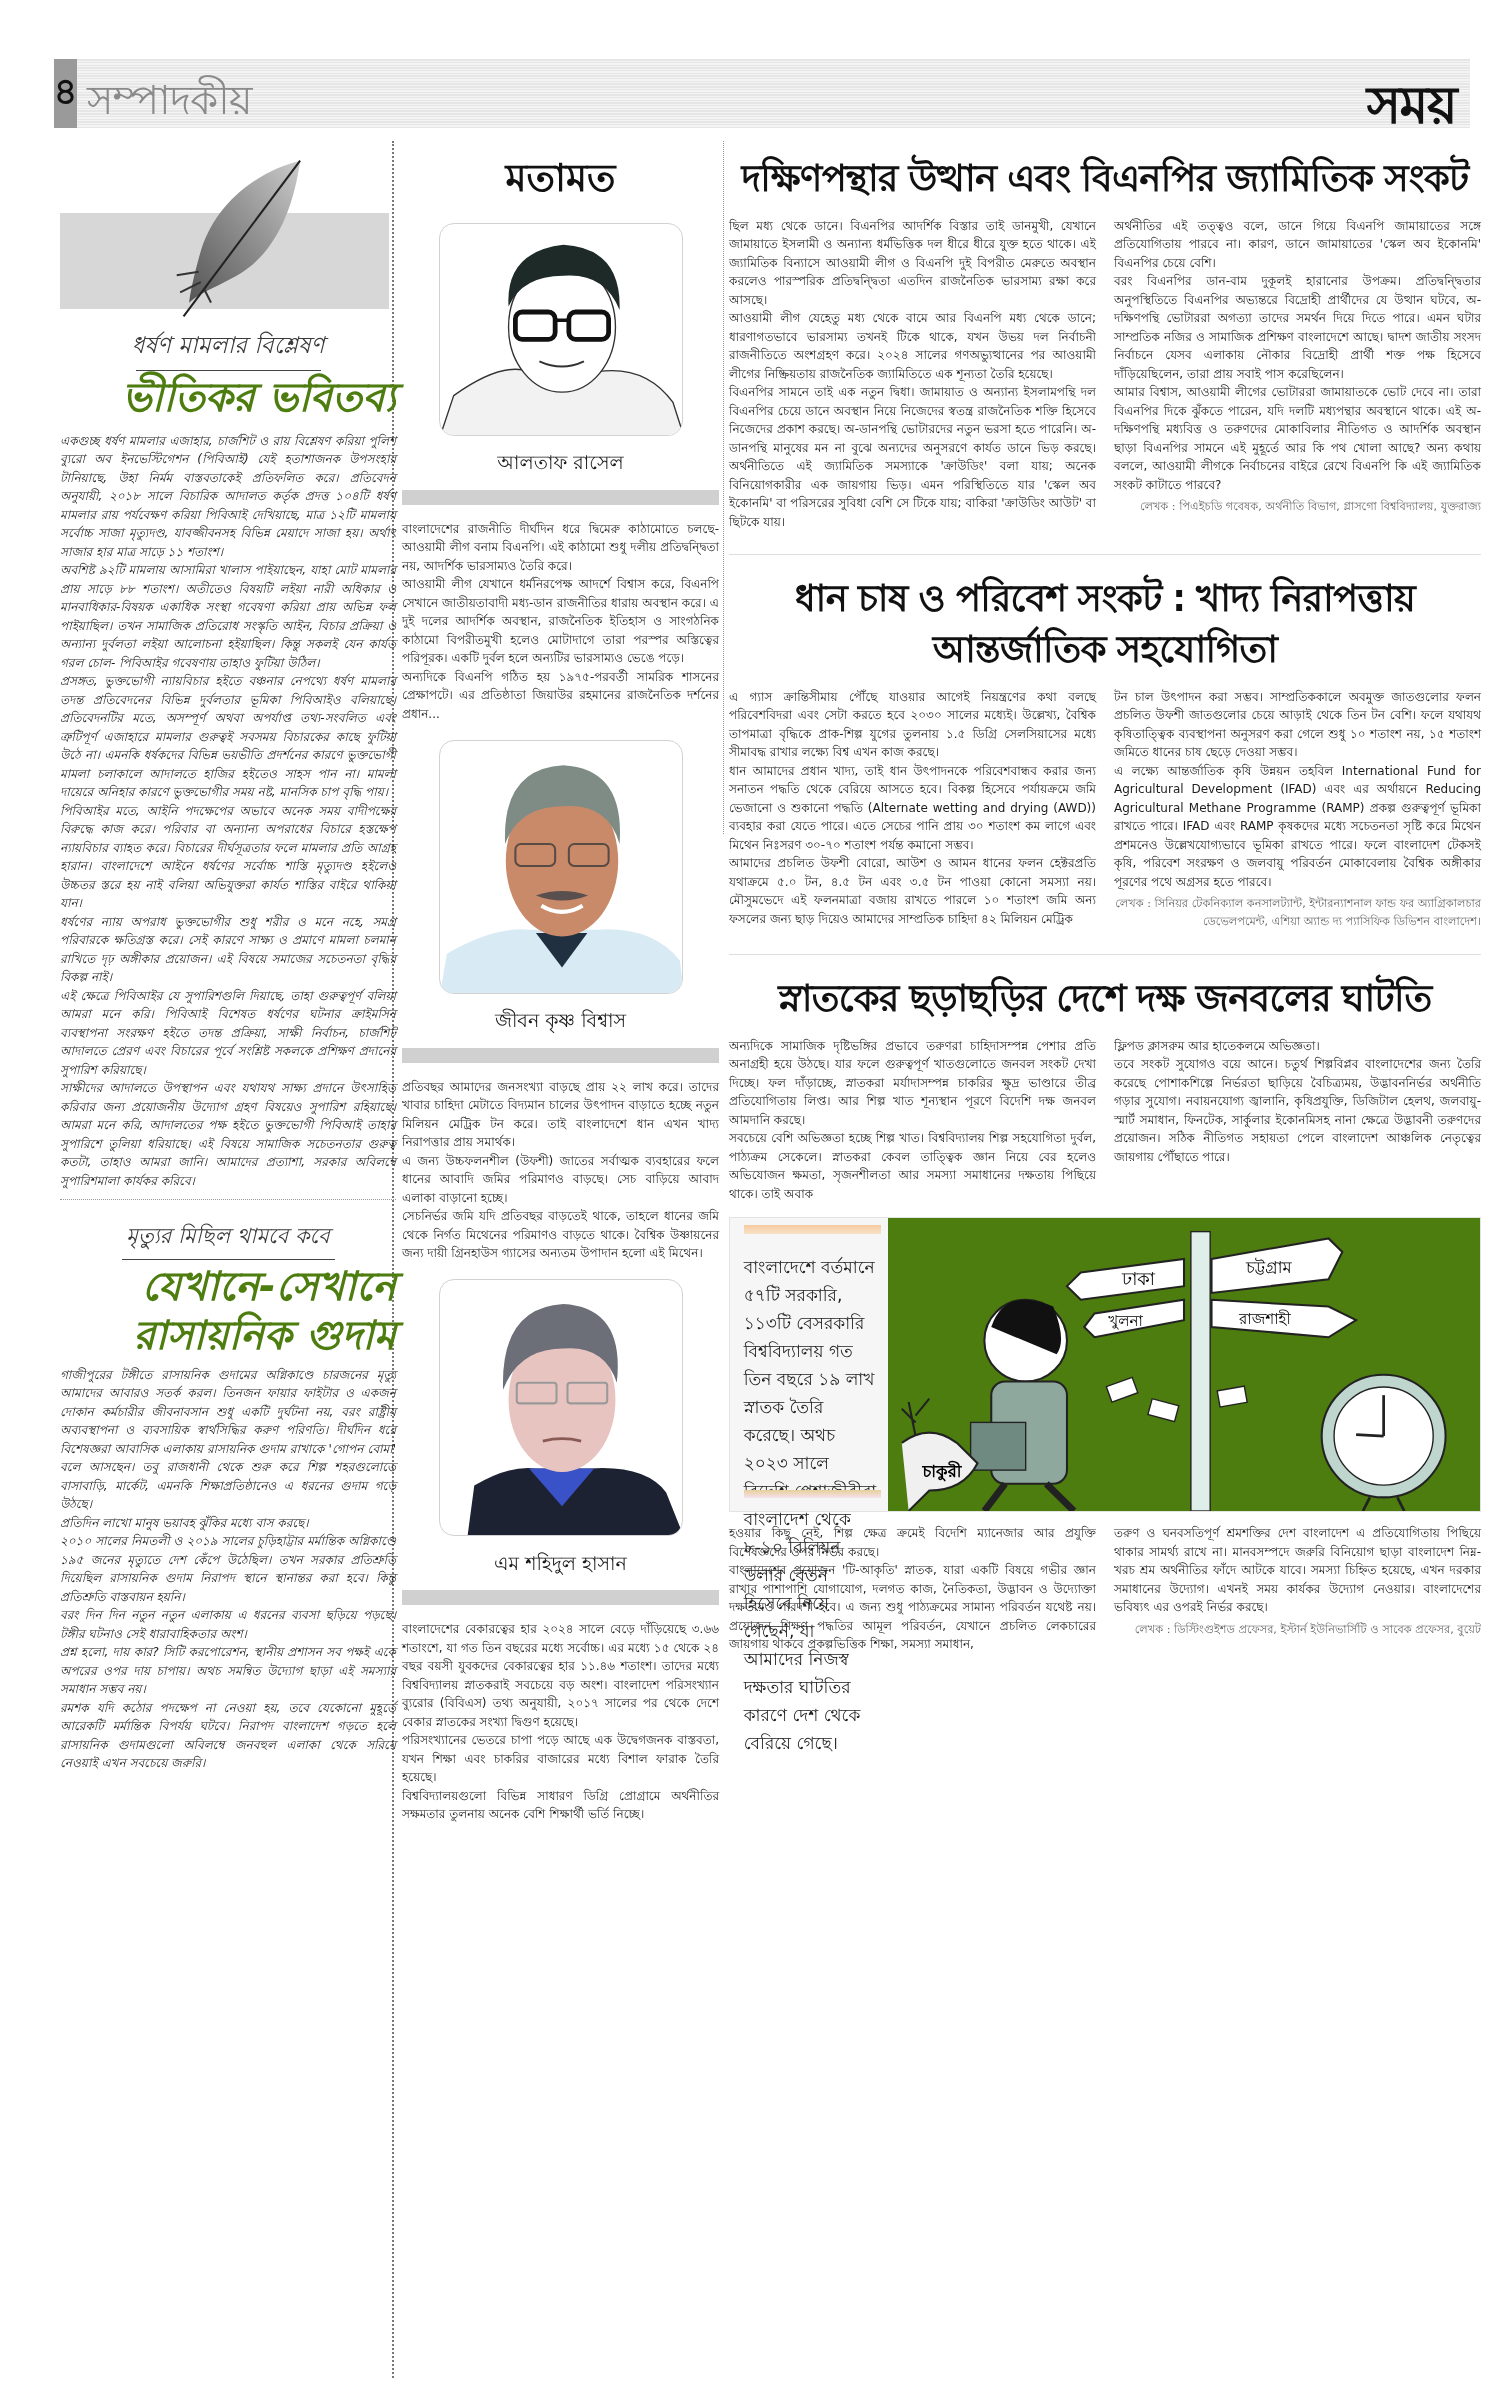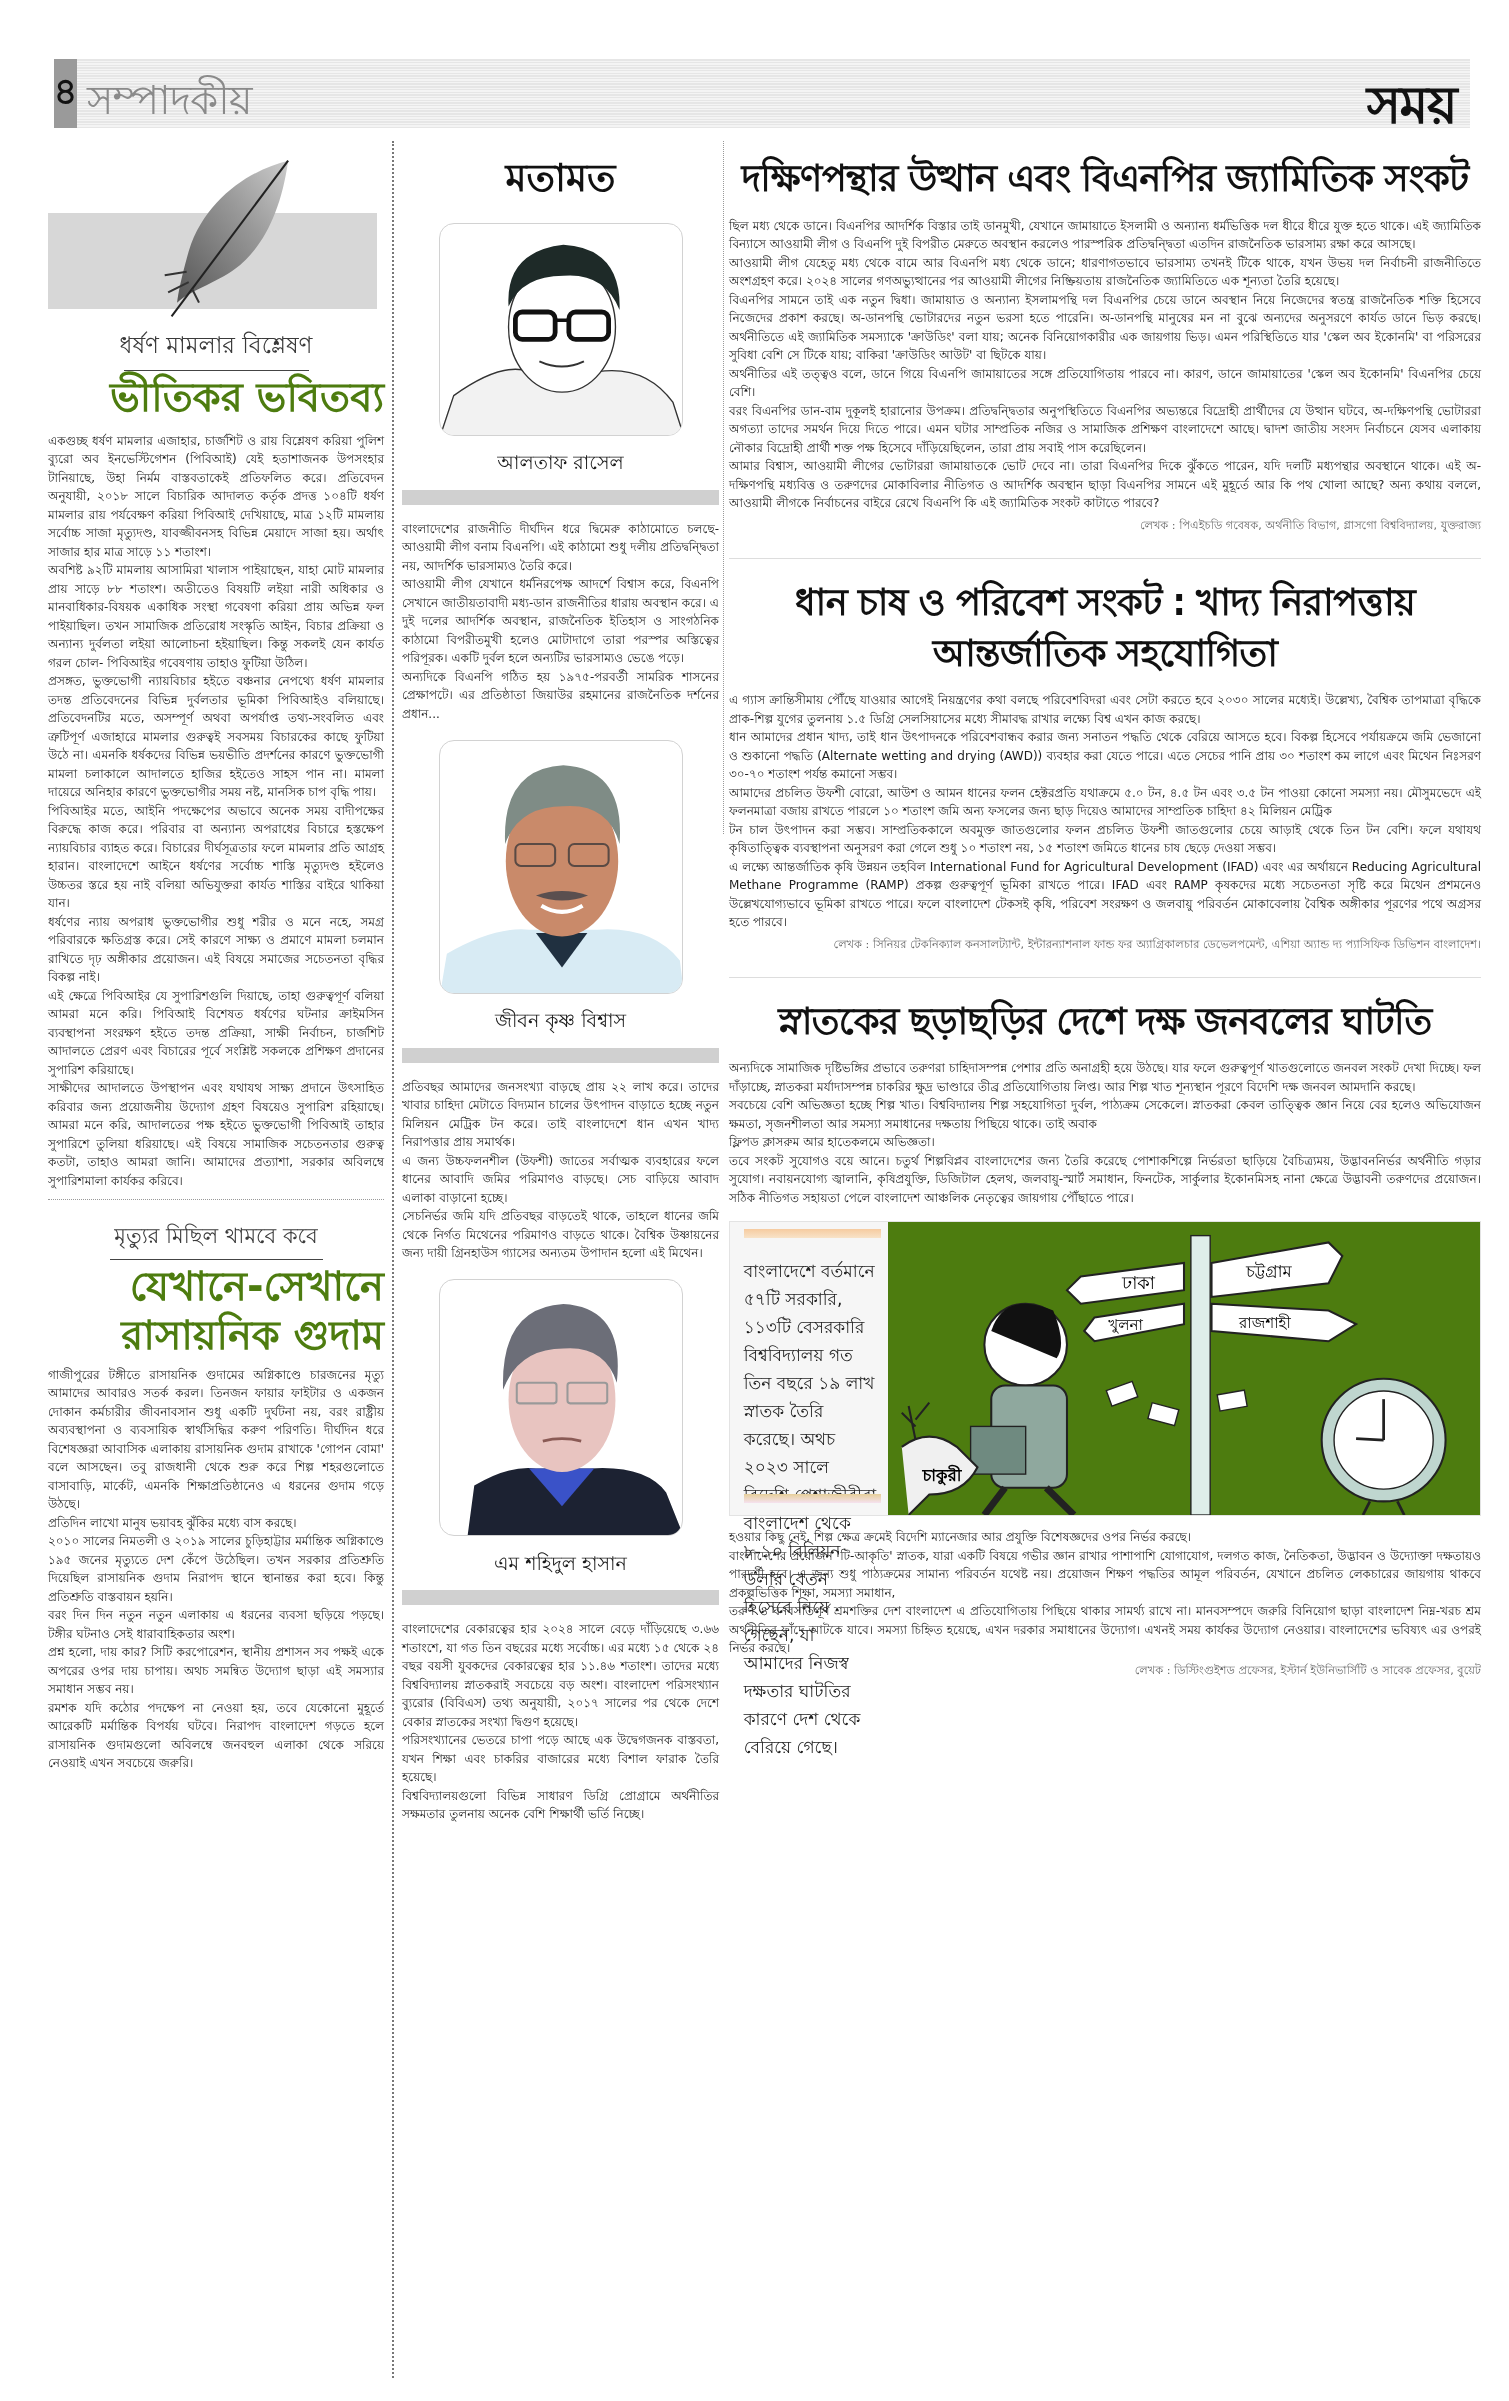--- a/index.html
+++ b/index.html
@@ -14,21 +14,21 @@
     display: flex; align-items: center; justify-content: center; }
   .section-name { position: absolute; left: 33px; top: 9.6px; font-size: 40px; color: #8a8a8a;
     font-family: "DejaVu Sans", sans-serif; letter-spacing: -0.7px; }
   .dateline { position: absolute; left: 288px; top: 25px; font-size: 18px; color: #222;
     font-family: "DejaVu Sans Condensed", "DejaVu Sans", sans-serif; }
   .brand { position: absolute; right: 13.7px; top: 5.5px; font-size: 52px; font-weight: bold; color: #111;
     font-family: "DejaVu Sans", sans-serif; letter-spacing: -1.4px; }
 
   
   .col { position: absolute; top: 141px; }
-  .col-left { left: 48px; width: 336px; }
+  .col-left { left: 60px; width: 336px; font-style: italic; }
   .col-mid { left: 402px; width: 317px; }
   .col-right { left: 729px; width: 752px; }
   .vsep { position: absolute; top: 141px; width: 0; border-left: 2.1px dotted #777; }
 
   .body-text { font-size: 12px; line-height: 18.5px; text-align: justify; color: #1d1d1d;
     font-family: "DejaVu Sans", sans-serif; }
   .body-text p { margin: 0; }
 
   
   .feather-box { position: relative; height: 165px; margin-top: 0; }
@@ -47,21 +47,21 @@
   .portrait { width: 244px; margin: 11px auto 0; border: 1.4px solid #d2d2d2; border-radius: 15px;
     background: #fff; overflow: hidden; position: relative; }
   .portrait svg { display: block; }
   .byline { text-align: center; font-size: 19px; margin: 12.4px 0 9.6px; color: #1a1a1a;
     font-family: "DejaVu Sans", sans-serif; }
   .grey-bar { height: 15px; background: #d0d0d0; margin-bottom: 15px; }
 
   
   .headline { text-align: center; font-size: 37px; font-weight: bold; color: #111; line-height: 51px;
     font-family: "DejaVu Sans Condensed", "DejaVu Sans", sans-serif; letter-spacing: -0.7px; }
-  .two-col { display: grid; grid-template-columns: 1fr; column-gap: 18px; margin-top: 12.4px; }
+  .two-col { display: grid; grid-template-columns: 1fr 1fr; column-gap: 18px; margin-top: 12.4px; }
   .author-note { text-align: right; font-size: 11.3px; color: #666; line-height: 18px; margin-top: 4.1px;
     font-family: "DejaVu Sans", sans-serif; }
   .article-sep { border-top: 1.4px solid #ddd; margin: 23px 0 18px; }
 
   .infobox { display: flex; margin-top: 13.7px; border: 1.4px solid #e3e3e3; background: #f6f6f6; height: 295px; }
   .fact { width: 158px; padding: 6.9px 11px 0 13.7px; position: relative; }
   .fact-top { height: 9.6px; background: linear-gradient(#f6cba0, #f8e3c8); margin-bottom: 19px; width: 137px; }
   .fact-text { font-size: 17px; line-height: 28px; color: #222; font-family: "DejaVu Sans", sans-serif; }
   .fact-bottom { position: absolute; left: 13.7px; bottom: 12.4px; width: 137px; height: 8.2px;
     background: linear-gradient(#e6cf9a, #f5e2ef); }

